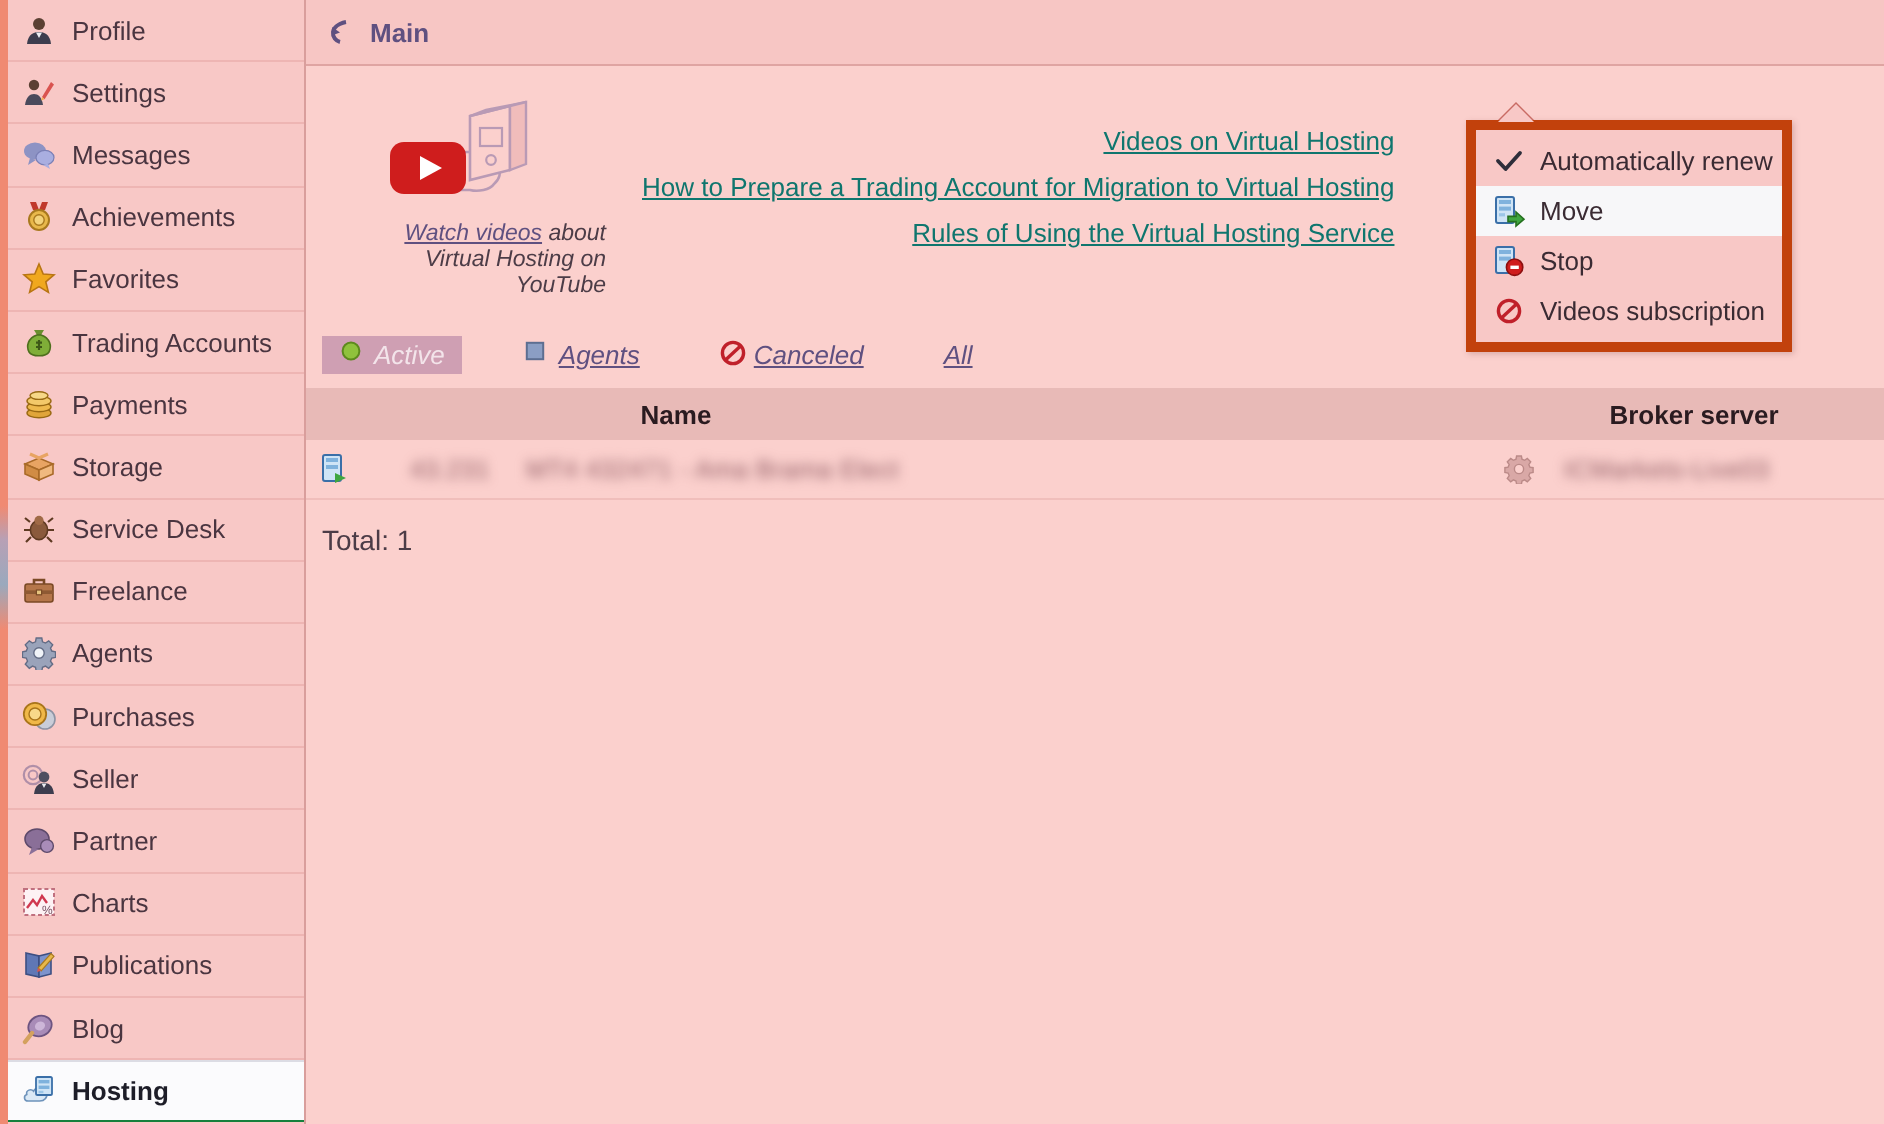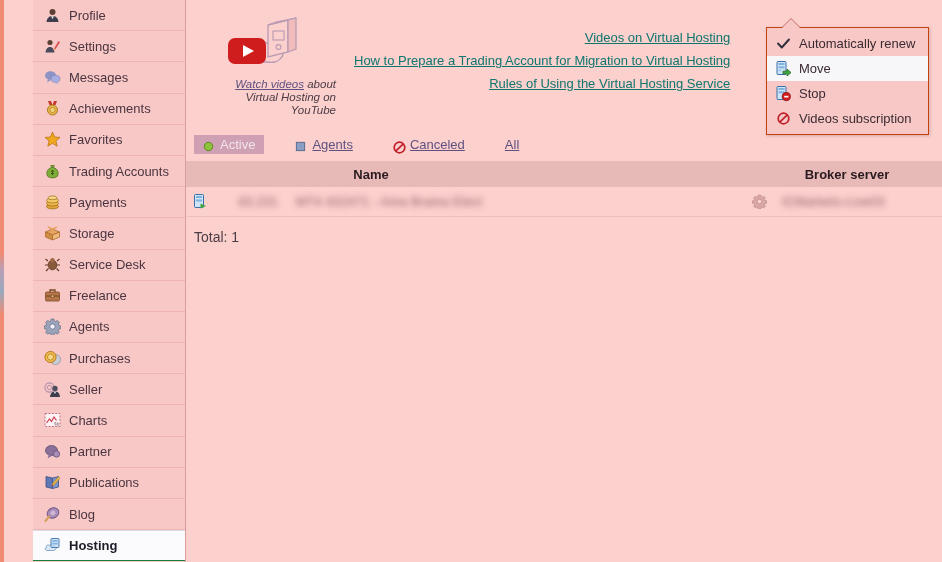--- a/index.html
+++ b/index.html
@@ -13,21 +13,20 @@
     background: #fbd0cd;
     font-size: 13px;
     color: #4c3c47;
   }
 
   #app {
     position: relative;
     width: 942px;
     height: 501px;
     display: flex;
-    padding-left: 33px;
   }
 
   
   .edge-strip {
     position: absolute;
     left: 0; top: 0;
     width: 4px; height: 562px;
     background: linear-gradient(to bottom,
        #f08a72 0%, #f08a72 45%, #b8a0b5 48%,
        #9aa9bd 52%, #f08a72 56%, #f08a72 100%);
@@ -138,26 +137,27 @@
 
   
   .filters {
     display: flex;
     align-items: center;
     margin: 8px 0 0 8px;
     height: 22px;
   }
   .filter {
     display: flex;
-    align-items: flex-end;
+    align-items: flex-start;
     font-size: 13px;
     margin-right: 22px;
     padding: 2px 9px;
     color: #5f5080;
     cursor: pointer;
+    font-style: italic;
   }
   .filter .fico {
     width: 11px; height: 11px;
     margin-right: 6px;
     display: inline-block;
   }
   .filter .ftext { text-decoration: underline; }
   .filter.selected {
     background: #cf9fb3;
     color: #f3e4ea;
@@ -225,21 +225,21 @@
     left: 16px; top: -8px;
     width: 0; height: 0;
     border-left: 9px solid transparent;
     border-right: 9px solid transparent;
     border-bottom: 9px solid #f8c8c6;
     filter: drop-shadow(0 -1px 0 #c96b64);
   }
   .ctx-menu {
     width: 163px;
     background: #f8c8c6;
-    border: 1px solid #c2410c;
+    border: 5px solid #c2410c;
     padding: 3px 0;
     box-shadow: 1px 1px 3px rgba(120,60,60,.25);
   }
   .ctx-item {
     height: 25px;
     display: flex;
     align-items: center;
     padding-left: 8px;
     font-size: 13px;
     color: #3a2b33;
@@ -398,36 +398,36 @@
             <circle cx="11" cy="7.5" r="2.7" fill="#4e4e60"></circle>
             <path d="M6 16 C6.5 11.5 8.8 10.5 11 10.5 C13.2 10.5 15.5 11.5 16 16 Z" fill="#3d3d4e"></path>
             <path d="M9.8 10.8 L11 13 L12.2 10.8" fill="#e8ebf0"></path>
           </svg>
         </span>
         <span>Seller</span>
       </div>
       <div class="side-item">
         <span class="ico">
           <svg width="17" height="17" viewBox="0 0 17 17">
+            <ellipse cx="7.5" cy="7.5" rx="6" ry="5" fill="#8a6f98" stroke="#5e4a6b" stroke-width=".8"></ellipse>
+            <path d="M5 11.5 L3.5 15.5 L8.5 12.5 Z" fill="#8a6f98"></path>
+            <circle cx="12.5" cy="11" r="3.2" fill="#a98cb8" stroke="#5e4a6b" stroke-width=".7"></circle>
+          </svg>
+        </span>
+        <span>Partner</span>
+      </div>
+      <div class="side-item">
+        <span class="ico">
+          <svg width="17" height="17" viewBox="0 0 17 17">
             <rect x="1" y="1.5" width="15" height="13" fill="#fdf2f4" stroke="#c0707f" stroke-width="1" stroke-dasharray="2 1.4"></rect>
             <path d="M2.5 11 L5.5 7 L7.5 9.5 L10 5 L12.5 8.5" fill="none" stroke="#d0384f" stroke-width="1.2"></path>
             <text x="10" y="14" font-size="6" fill="#7a5566" font-family="sans-serif">%</text>
           </svg>
         </span>
         <span>Charts</span>
-      </div>
-      <div class="side-item">
-        <span class="ico">
-          <svg width="17" height="17" viewBox="0 0 17 17">
-            <ellipse cx="7.5" cy="7.5" rx="6" ry="5" fill="#8a6f98" stroke="#5e4a6b" stroke-width=".8"></ellipse>
-            <path d="M5 11.5 L3.5 15.5 L8.5 12.5 Z" fill="#8a6f98"></path>
-            <circle cx="12.5" cy="11" r="3.2" fill="#a98cb8" stroke="#5e4a6b" stroke-width=".7"></circle>
-          </svg>
-        </span>
-        <span>Partner</span>
       </div>
       <div class="side-item">
         <span class="ico">
           <svg width="17" height="17" viewBox="0 0 17 17">
             <path d="M2 2.5 L8.5 4 L8.5 14.5 L2 13 Z" fill="#5f77b5" stroke="#3d4f82" stroke-width=".8"></path>
             <path d="M8.5 4 L14.5 2.5 L14.5 13 L8.5 14.5 Z" fill="#7d93cc" stroke="#3d4f82" stroke-width=".8"></path>
             <path d="M8 10 L14.5 2.8 L16 4.2 L9.6 11.4 Z" fill="#e8b84b" stroke="#a9791e" stroke-width=".6"></path>
             <path d="M8 10 L9.6 11.4 L7.5 12 Z" fill="#d9534f"></path>
           </svg>
         </span>
@@ -452,20 +452,29 @@
             <rect x="8.3" y="5.8" width="5.4" height="1.7" fill="#7fb2dd"></rect>
             <rect x="8.3" y="8.4" width="2.4" height="1.2" fill="#9cc6e8"></rect>
           </svg>
         </span>
         <span>Hosting</span>
       </div>
     </nav>
 
   <section class="main">
 
+    <div class="main-header">
+      <span class="back-ico">
+        <svg width="14" height="14" viewBox="0 0 14 14">
+          <path d="M10 2 C10 2 4 3 3.5 7 C3.2 9.5 5 11.5 7 12" stroke="#5f5080" stroke-width="2" fill="none"></path>
+          <path d="M3 4.5 L3.2 8.6 L7 7.2 Z" fill="#5f5080"></path>
+        </svg>
+      </span>
+      <span>Main</span>
+    </div>
 
     <div class="content">
 
       <div class="promo">
         <div class="promo-left">
           <div class="server-art">
             <svg width="110" height="58" viewBox="0 0 110 58">
 
               <path d="M38 46 C30 46 27 41 31 37 C29 30 39 27 43 31
                        C46 25 57 26 58 32 C66 30 70 38 64 43 C62 46 56 47 52 46 Z" fill="none" stroke="#b99ab5" stroke-width="1.3"></path>

